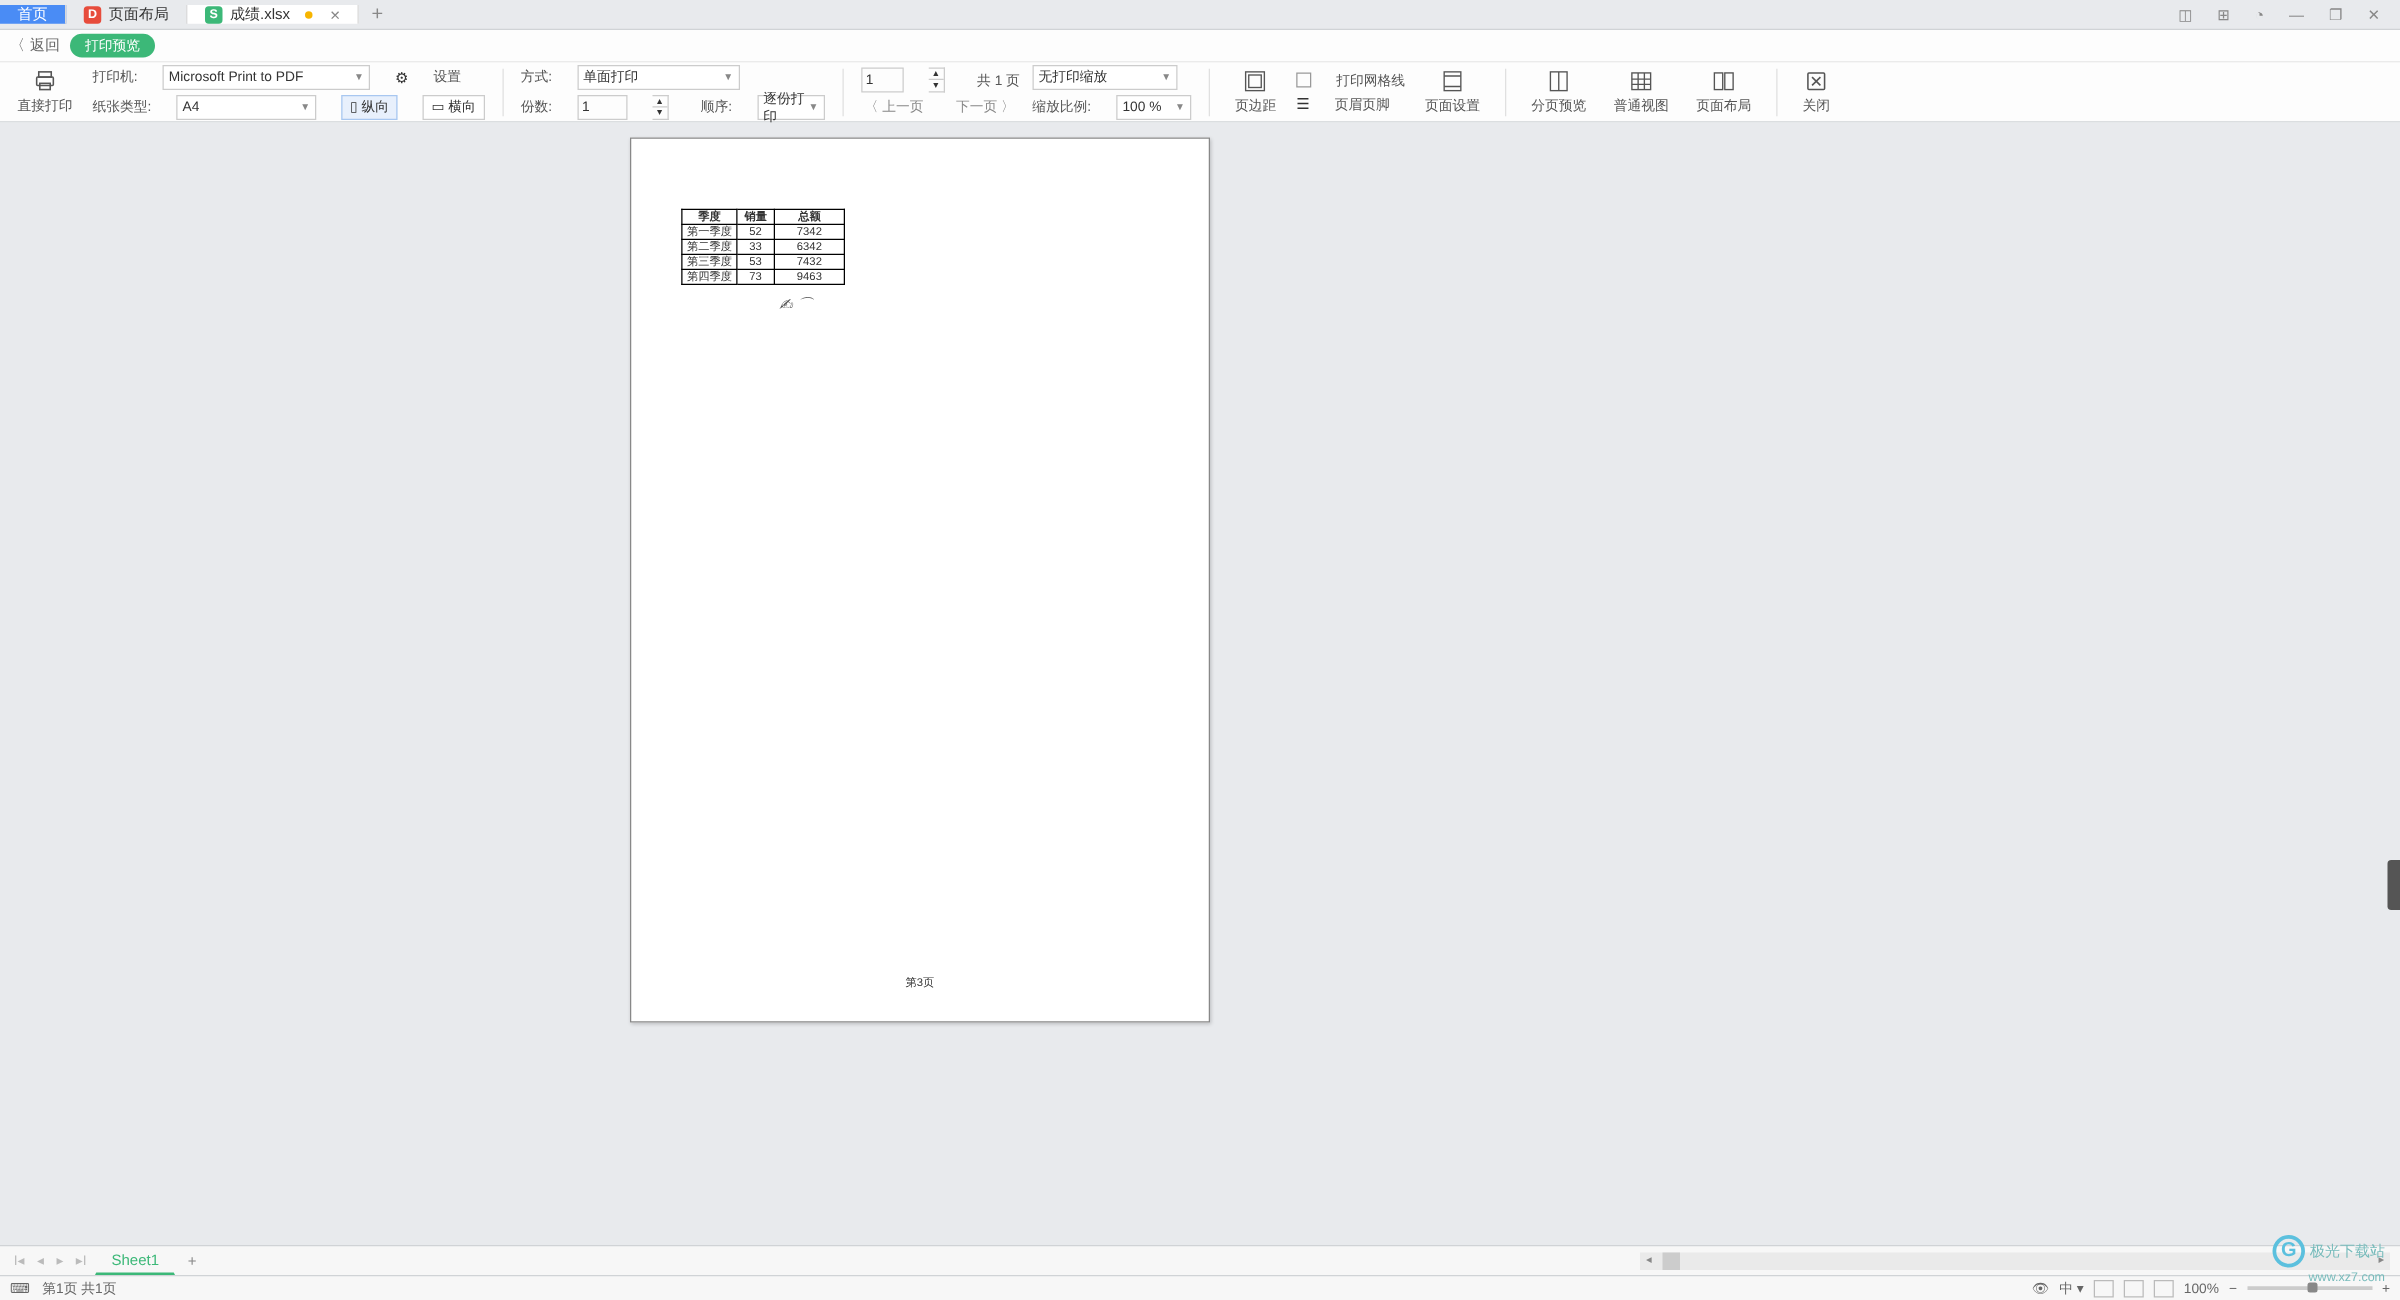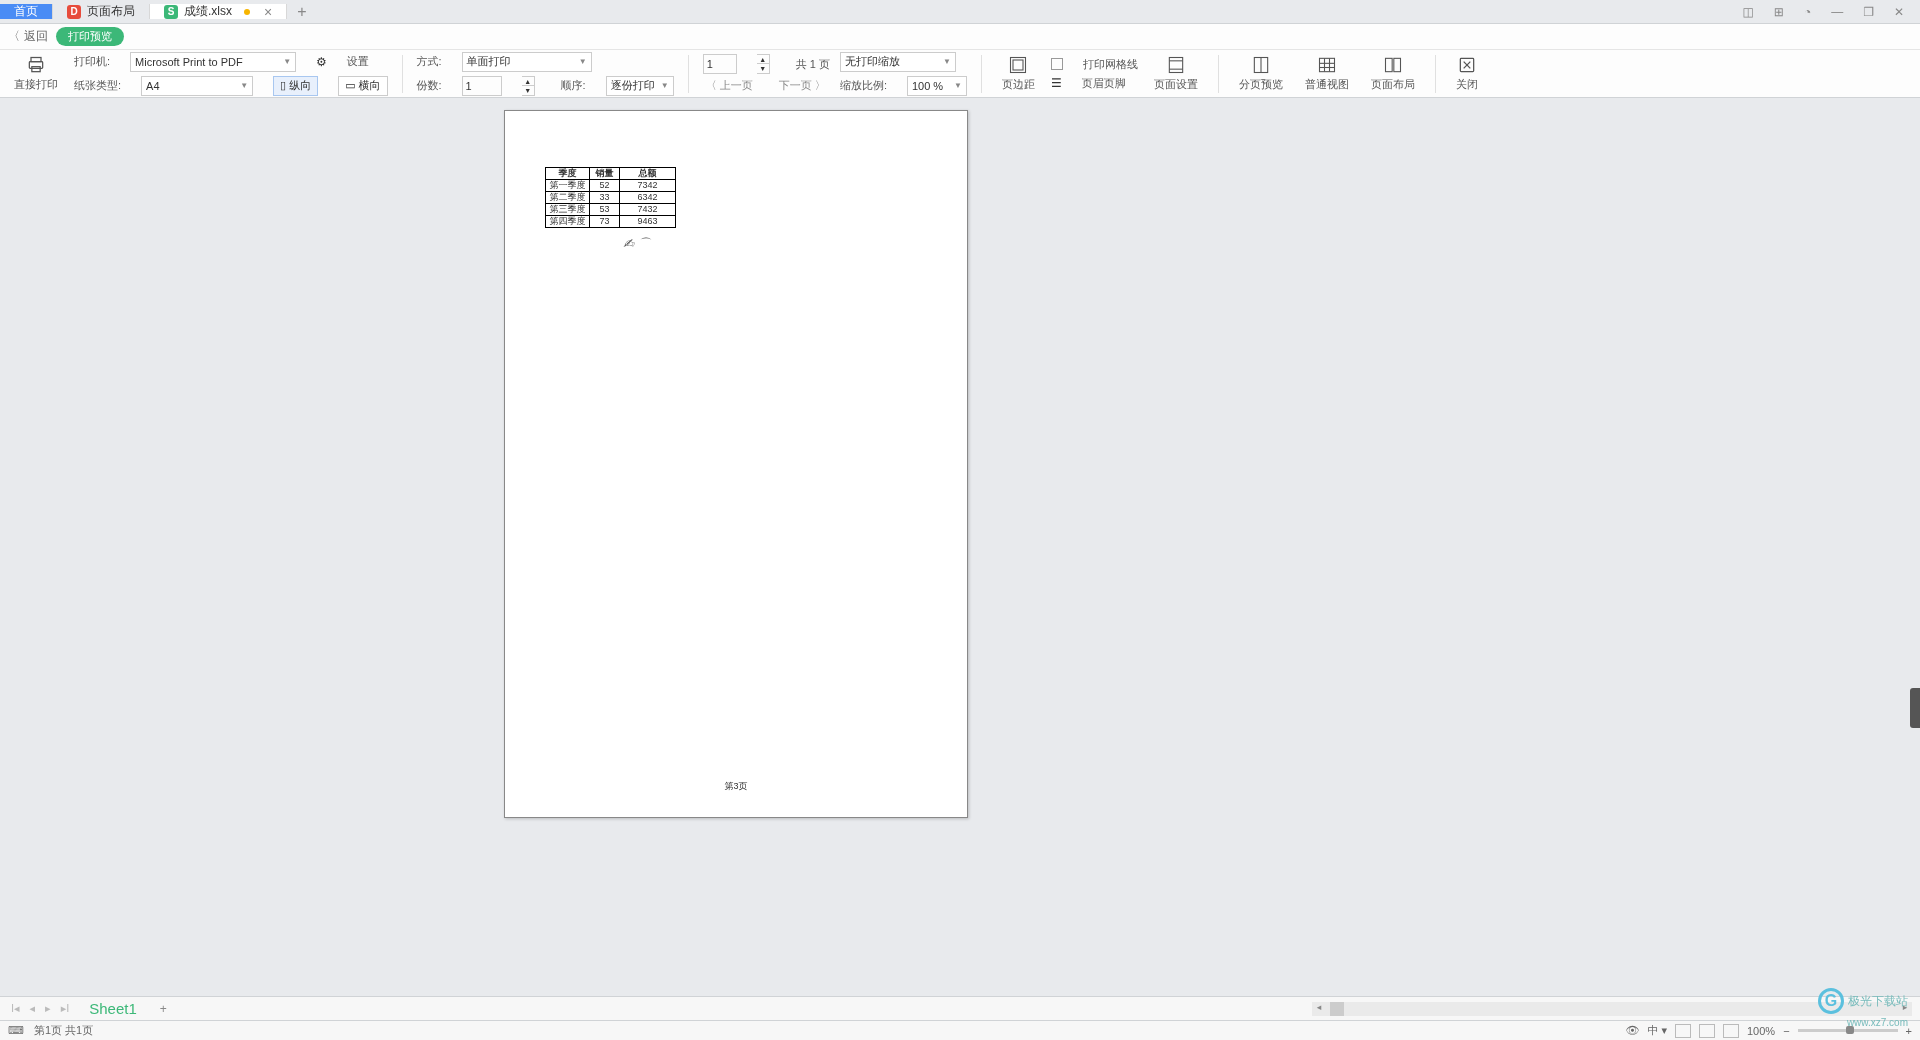--- a/index.html
+++ b/index.html
@@ -50,21 +50,21 @@
 .page-table td, .page-table th { border: 1px solid #000; padding: 0 3px; text-align: center; height: 11px; line-height: 11px; }
 .page-table .c1 { width: 44px; }
 .page-table .c2 { width: 30px; text-align: center; }
 .page-table .c3 { width: 56px; }
 .page-num { position: absolute; bottom: 24px; left: 0; right: 0; text-align: center; font-size: 9px; }
 .signature { position: absolute; left: 118px; top: 124px; font-size: 13px; font-style: italic; color: #555; font-family: cursive; }
 
 
 .sheet-bar { position: absolute; bottom: 20px; left: 0; right: 0; height: 24px; background: #f7f7f7; border-top: 1px solid #d0d3d6; display: flex; align-items: center; padding: 0 8px; gap: 4px; }
 .sheet-nav { color: #bbb; cursor: pointer; padding: 0 3px; font-size: 11px; }
-.sheet-tab { padding: 3px 12px; border: 1px solid transparent; cursor: pointer; font-size: 15px; }
+.sheet-tab { padding: 3px 12px; border: 1px solid transparent; cursor: pointer; font-size: 12px; }
 .sheet-tab.active { color: #3cb878; border-bottom: 2px solid #3cb878; }
 .sheet-add { color: #888; cursor: pointer; padding: 0 6px; }
 .sheet-scroll { margin-left: auto; height: 14px; width: 600px; background: #eaeaea; position: relative; }
 .sheet-scroll-thumb { position: absolute; left: 18px; width: 14px; height: 14px; background: #ccc; }
 .sheet-scroll-left, .sheet-scroll-right { position: absolute; top: 0; width: 14px; height: 14px; font-size: 9px; text-align: center; color: #888; cursor: pointer; }
 .sheet-scroll-left { left: 0; }
 .sheet-scroll-right { right: 0; }
 
 
 .status-bar { position: absolute; bottom: 0; left: 0; right: 0; height: 20px; background: #f7f7f7; border-top: 1px solid #d0d3d6; display: flex; align-items: center; padding: 0 8px; font-size: 11px; color: #666; gap: 10px; }
@@ -168,21 +168,21 @@
     <div class="tb-group-h">
       <span class="tb-text">份数:</span>
       <div class="tb-small-input">
           <span>1</span>
         </div>
       <div class="spinner">
           <div>▲</div>
           <div>▼</div>
         </div>
       <span class="tb-text" style="margin-left:6px;">顺序:</span>
-      <div class="tb-select" style="width:68px;">
+      <div class="tb-select" style="width:54px;">
         <span>逐份打印</span>
         <span class="caret">▼</span>
       </div>
     </div>
   </div>
   <div class="tb-sep"></div>
   <div class="tb-group">
     <div class="tb-group-h">
       <div class="tb-small-input" style="width:34px;">
           <span>1</span>

